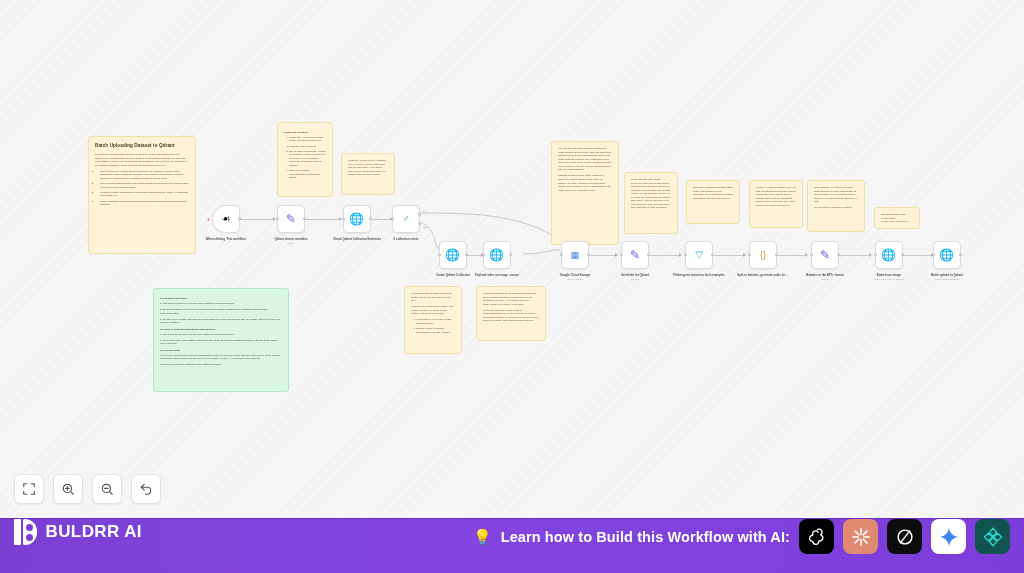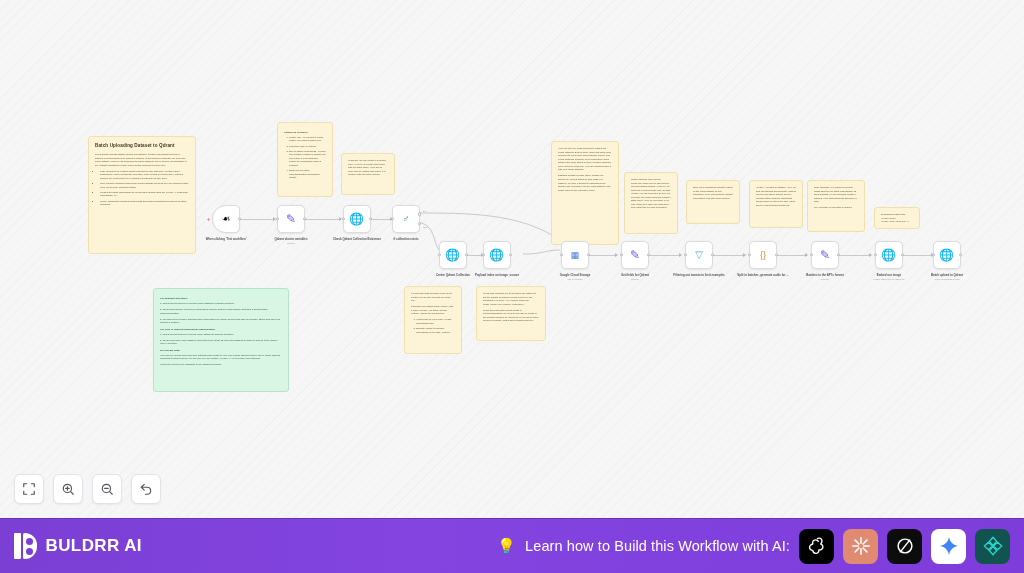--- a/index.html
+++ b/index.html
@@ -90,42 +90,42 @@
     width:30px; height:30px; background:#fff;
     border:1px solid #e3e3e7; border-radius:6px;
     display:flex; align-items:center; justify-content:center;
     box-shadow:0 1px 2px rgba(0,0,0,.06);
     color:#55555f; cursor:pointer;
   }
   
   #footer {
     position:absolute; left:0; bottom:0; width:1024px; height:55px;
     background:linear-gradient(90deg,#7b3fd4 0%,#8344e0 40%,#7e3ddb 100%);
-    display:flex; align-items:center; padding:0 14px;
+    display:flex; align-items:flex-start; padding:0 14px;
     border-top:1px solid #6a2fc4;
   }
   #brand { display:flex; align-items:center; gap:9px; }
   .logo-mark { display:flex; align-items:flex-start; gap:1.5px; }
   .logo-bar { width:7px; height:26px; background:#fff; border-radius:1px; }
   .logo-b {
     width:14px; height:26px; background:#fff;
     border-radius:2px 13px 13px 2px;
     position:relative;
   }
   .logo-b::before {
     content:""; position:absolute; left:3px; top:4.5px;
     width:7px; height:7px; border-radius:50%; background:#7b3fd4;
   }
   .logo-b::after {
     content:""; position:absolute; left:3px; bottom:4.5px;
     width:7px; height:7px; border-radius:50%; background:#7b3fd4;
   }
   #brand-text { color:#fff; font-size:17px; font-weight:700; letter-spacing:.4px; }
   #cta { margin-left:auto; display:flex; align-items:center; gap:9px; }
-  #cta-text { color:#fff; font-size:14.5px; font-weight:400; letter-spacing:.1px; }
+  #cta-text { color:#fff; font-size:14.5px; font-weight:700; letter-spacing:.1px; }
   .bulb { font-size:15px; }
   .ai-icon {
     width:35px; height:35px; border-radius:8px;
     display:flex; align-items:center; justify-content:center;
   }
   .ai-openai { background:#000; }
   .ai-claude { background:#e08a72; }
   .ai-slash  { background:#0c0c0c; }
   .ai-gemini { background:#fff; }
   .ai-teal   { background:#11534f; }

